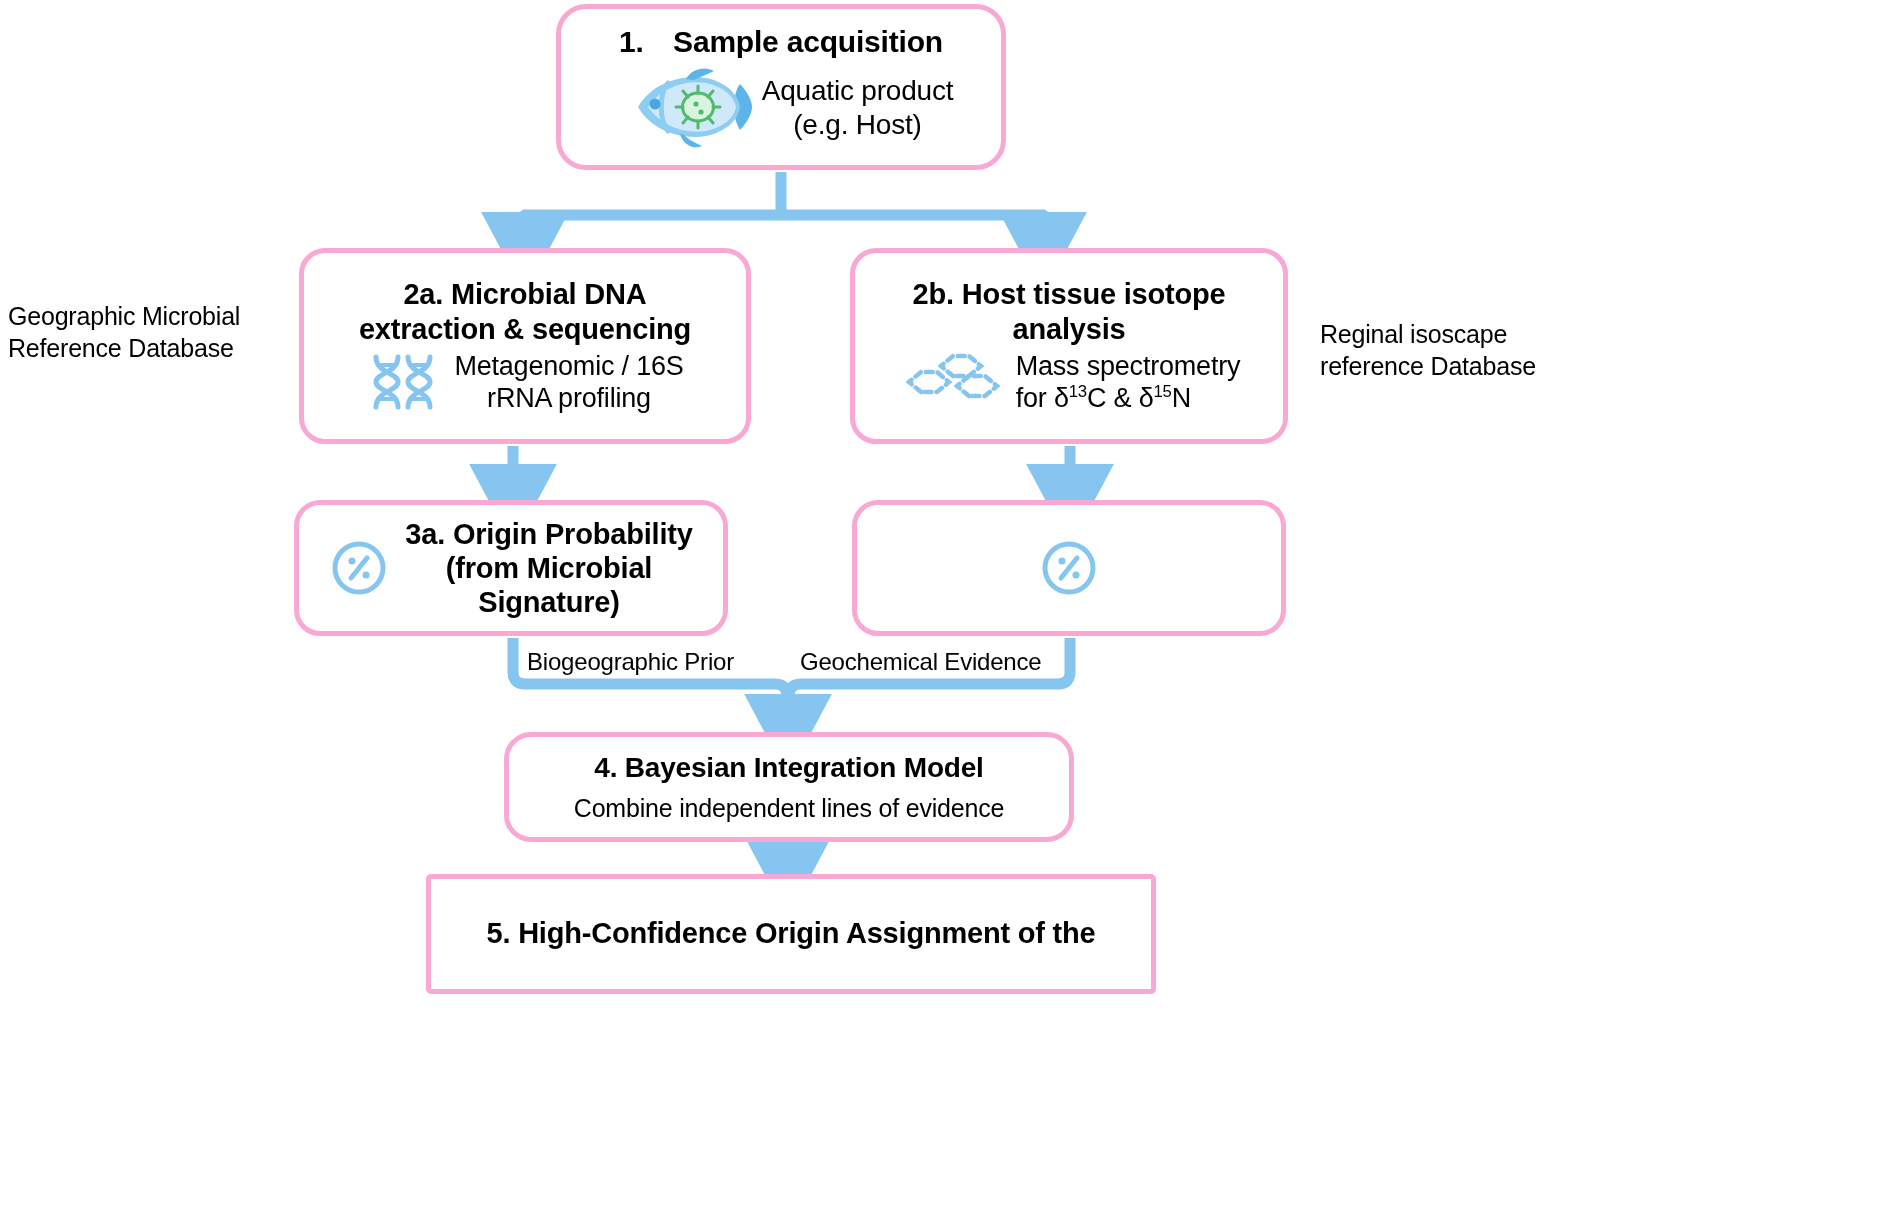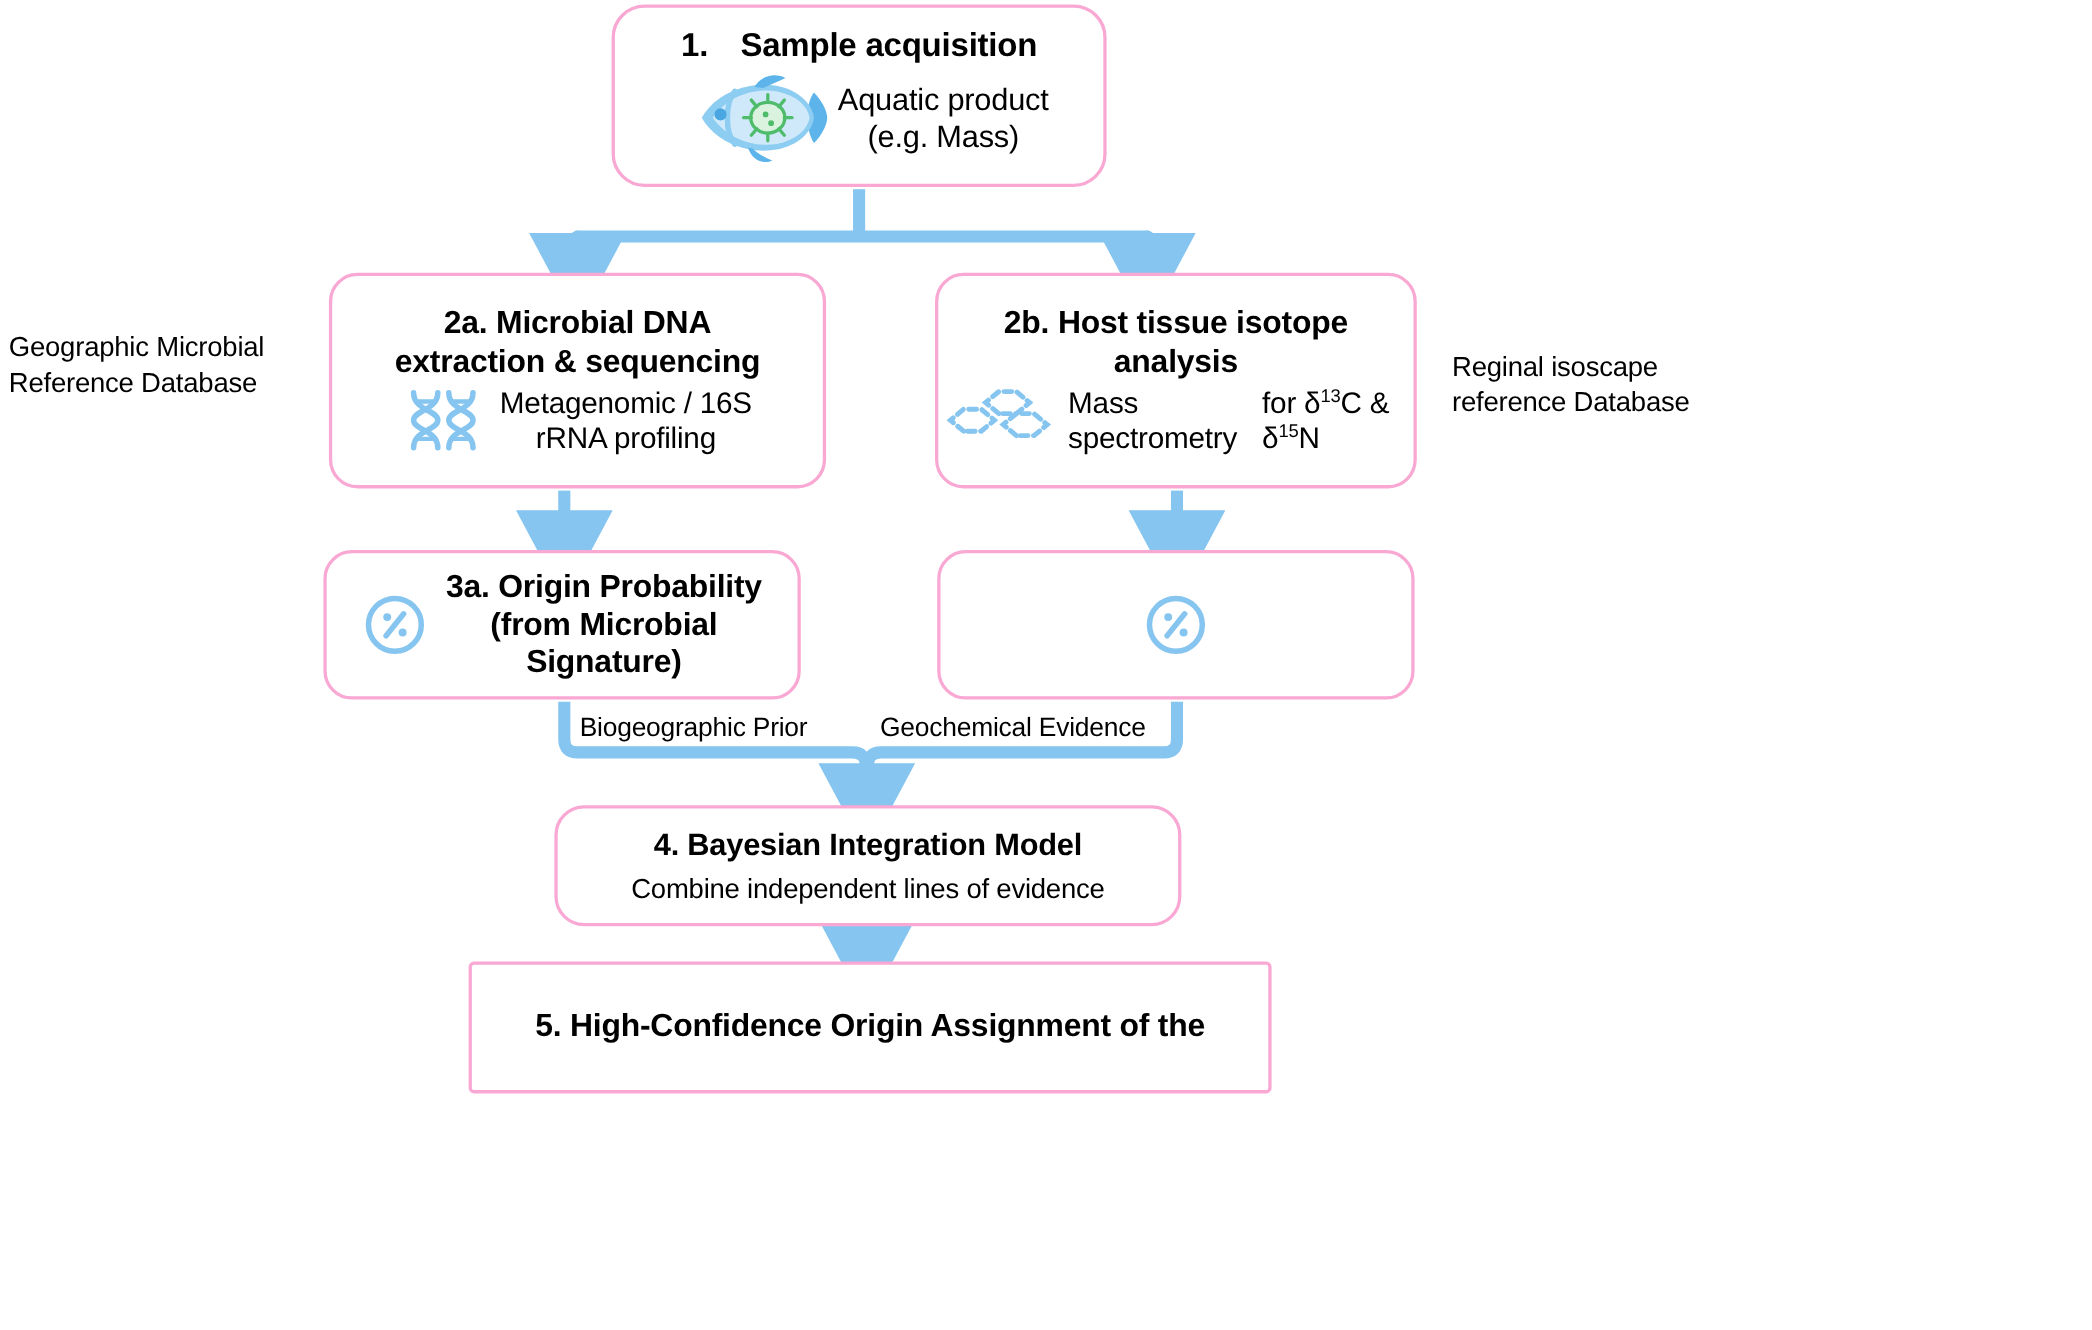--- a/index.html
+++ b/index.html
@@ -24,21 +24,21 @@
     left: 0;
     top: 0;
     width: 1902px;
     height: 1209px;
     pointer-events: none;
   }
   .node {
     position: absolute;
     box-sizing: border-box;
     background: #ffffff;
-    border: 3px solid #f9a8d4;
+    border: 5px solid #f9a8d4;
     border-radius: 26px;
     display: flex;
     flex-direction: column;
     align-items: center;
     justify-content: center;
     text-align: center;
     color: #000000;
     z-index: 3;
   }
   .node .title {
@@ -212,21 +212,21 @@
               <line x1="-15" y1="0" x2="-22" y2="0"></line>
               <line x1="-10" y1="-10" x2="-15" y2="-16"></line>
             </g>
             <circle cx="-2" cy="-3" r="2.6" fill="#4fbc6b"></circle>
             <circle cx="3" cy="5" r="2.6" fill="#4fbc6b"></circle>
           </g>
         </svg>
       </div>
       <div style="display:flex;flex-direction:column;">
         <div class="sub">Aquatic product</div>
-        <div class="sub">(e.g. Mass)</div>
+        <div class="sub">(e.g. Host)</div>
       </div>
     </div>
   </div>
 
   <div class="node" id="node2a">
     <div class="title">
       <div>2a. Microbial DNA</div>
       <div>extraction &amp; sequencing</div>
     </div>
     <div class="rowflex" style="gap:14px;">
@@ -261,21 +261,21 @@
     <div class="rowflex" style="gap:12px;">
       <div class="icon-slot">
         <svg width="106" height="64" viewBox="0 0 106 64" xmlns="http://www.w3.org/2000/svg">
           <g fill="none" stroke="#85c5f0" stroke-width="4.5" stroke-linecap="round" stroke-dasharray="7 5">
             <polygon points="23,42 11,32 23,22 39,22 51,32 39,42"></polygon>
             <polygon points="55,26 43,16 55,6 71,6 83,16 71,26"></polygon>
             <polygon points="71,46 59,36 71,26 87,26 99,36 87,46"></polygon>
           </g>
         </svg>
       </div>
-      <div style="display:flex;flex-direction:row;">
+      <div style="display:flex;flex-direction:column;">
         <div class="sub">Mass spectrometry</div>
         <div class="sub">
           <span>for </span><span>δ</span><sup>13</sup><span>C &amp; </span><span>δ</span><sup>15</sup><span>N</span>
         </div>
       </div>
     </div>
   </div>
 
   <div class="node p3" id="node3a">
     <div class="rowflex">

